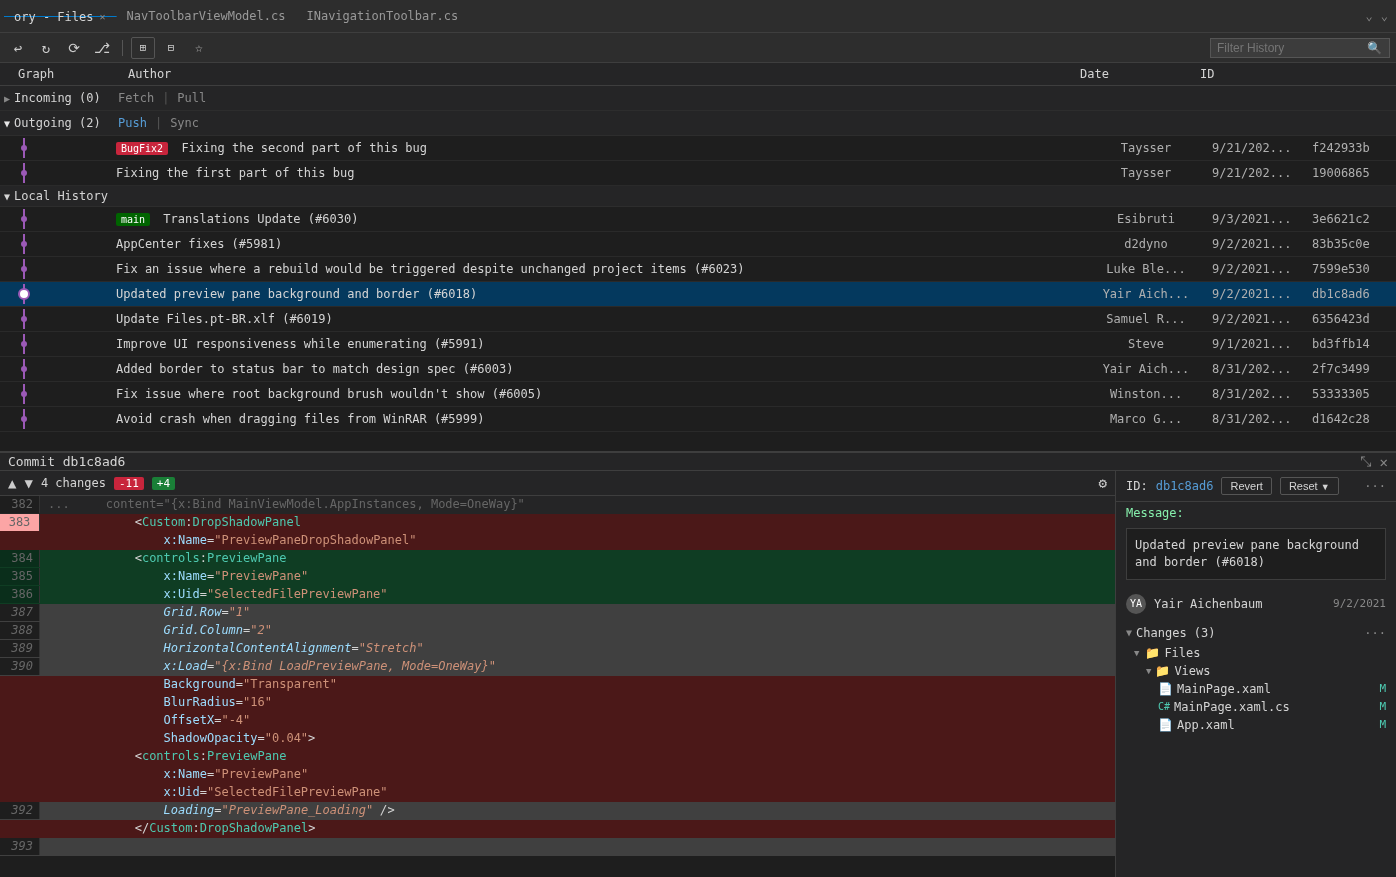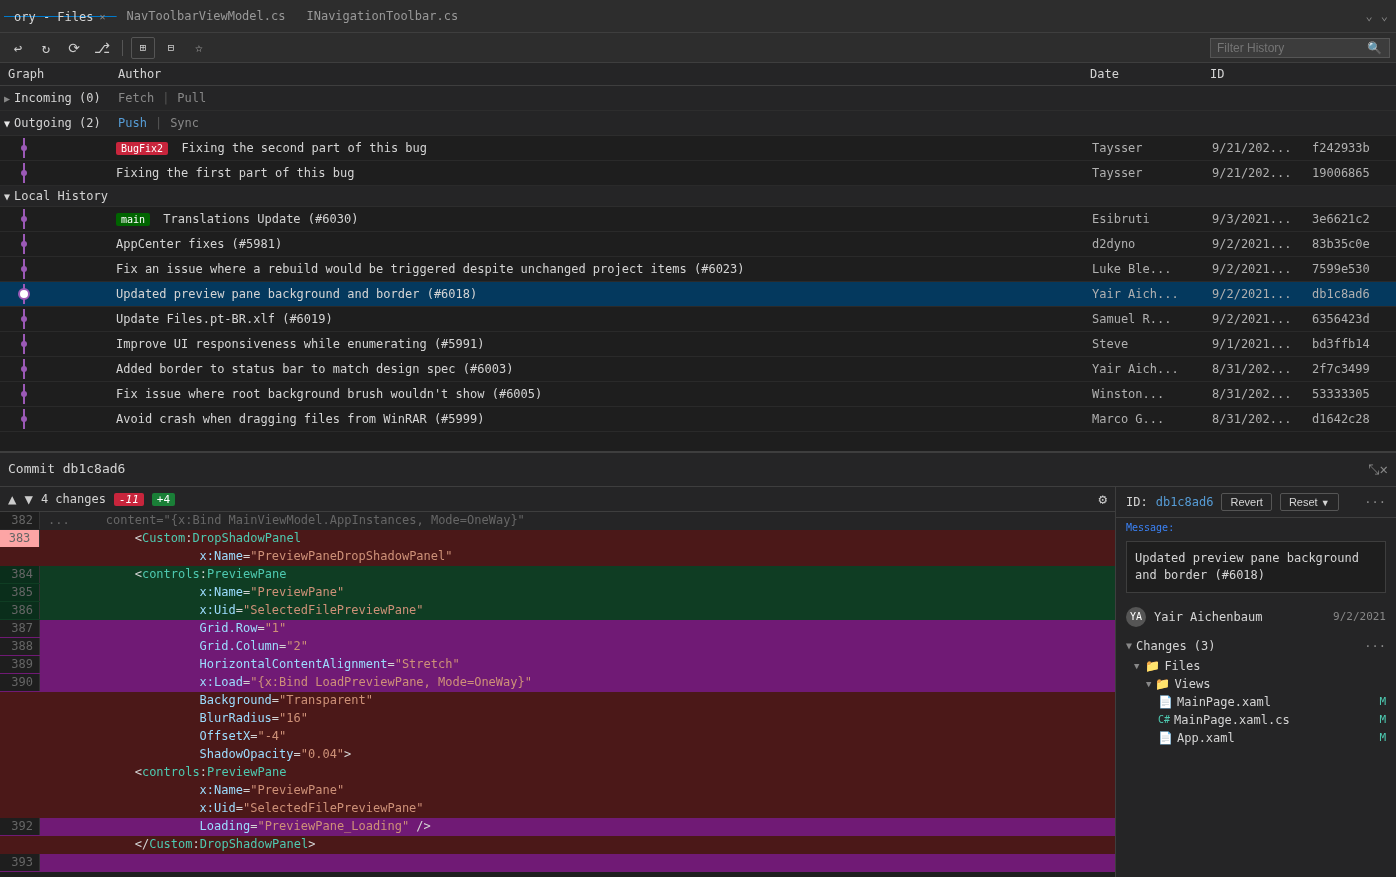--- a/index.html
+++ b/index.html
@@ -109,21 +109,21 @@
       height: 390px;
       overflow-y: auto;
       background: #1e1e1e;
       border-bottom: 2px solid #3e3e3e;
     }
 
     
     .col-headers {
       display: grid;
       grid-template-columns: 110px 1fr 120px 100px 90px;
-      padding: 2px 2px;
+      padding: 2px 12px;
       background: #252526;
       border-bottom: 1px solid #3e3e3e;
       position: sticky;
       top: 0;
       z-index: 2;
     }
     .col-header {
       padding: 2px 6px;
       font-size: 12px;
       color: #d4d4d4;
@@ -205,20 +205,21 @@
       border-radius: 2px;
       margin-right: 6px;
     }
 
     .author-cell {
       padding: 0 6px;
       color: #b0b0b0;
       white-space: nowrap;
       overflow: hidden;
       text-overflow: ellipsis;
+      text-align: center;
     }
     .date-cell {
       padding: 0 6px;
       color: #b0b0b0;
     }
     .id-cell {
       padding: 0 6px;
       color: #b0b0b0;
       font-family: Consolas, monospace;
     }
@@ -272,21 +273,20 @@
     .diff-stat {
       color: #d4d4d4;
       font-size: 12px;
     }
     .diff-stat-del {
       background: #c8253c;
       color: white;
       padding: 0 5px;
       border-radius: 2px;
       font-size: 11px;
-      font-style: italic;
     }
     .diff-stat-add {
       background: #1a7f37;
       color: white;
       padding: 0 5px;
       border-radius: 2px;
       font-size: 11px;
     }
     .diff-settings-btn {
       margin-left: auto;
@@ -319,21 +319,21 @@
     }
     .line-content {
       padding: 0 8px;
       white-space: pre;
       flex: 1;
     }
     .diff-line.removed { background: #4b1818; }
     .diff-line.removed .line-num { background: #fca5a5; text-align: center; }
     .diff-line.added { background: #0f3d23; }
     .diff-line.added .line-num { background: #0a2e1b; }
-    .diff-line.neutral { background: #701a75; }
+    .diff-line.neutral { background: #404040; font-style: italic; }
     .diff-line.context-header { background: #252526; color: #666; }
 
     
     .right-pane {
       width: 280px;
       display: flex;
       flex-direction: column;
       background: #252526;
       overflow-y: auto;
     }
@@ -429,31 +429,33 @@
     .tree-indent2 { margin-left: 24px; }
 
     
     ::-webkit-scrollbar { width: 8px; height: 8px; }
     ::-webkit-scrollbar-track { background: #1e1e1e; }
     ::-webkit-scrollbar-thumb { background: #424242; border-radius: 2px; }
 
     
     .commit-section-title {
       background: #252526;
-      padding: 8px 8px;
+      padding: 0 8px;
       font-size: 13px;
       color: #d4d4d4;
       display: flex;
+      align-items: center;
+      gap: 8px;
       border-bottom: 1px solid #3e3e3e;
     }
     .minimize-btn { cursor: pointer; color: #888; font-size: 14px; }
     .close-btn { cursor: pointer; color: #888; font-size: 14px; }
 
     .xml-tag { color: #4ec9b0; }
-    .xml-attr { color: #9cdcfe; margin-left: 36px; }
+    .xml-attr { color: #9cdcfe; }
     .xml-val { color: #ce9178; }
   </style>
 </head>
 <body>
 
 <div class="tab-bar">
   <div class="tab active">
     <span>ory - Files</span>
     <span class="tab-close">✕</span>
   </div>
@@ -812,21 +814,21 @@
         <span class="commit-label">ID:</span>
         <span class="commit-id-text">db1c8ad6</span>
         <button class="revert-btn">Revert</button>
         <button class="reset-btn">
           <span>Reset</span>
           <span style="font-size:9px;">▼</span>
         </button>
         <span class="more-btn">···</span>
       </div>
 
-      <div style="padding: 4px 24px 0 10px; font-size:10px; color:#3b82f6;">Message:</div>
+      <div style="padding: 4px 24px 0 10px; font-size:12px; color:#86efac;">Message:</div>
 
       <div class="commit-message-box">
         <span>Updated preview pane background and border (#6018)</span>
       </div>
 
       <div class="commit-author-row">
         <div class="avatar-circle">YA</div>
         <span class="author-name">Yair Aichenbaum</span>
         <span class="commit-date">9/2/2021</span>
       </div>

